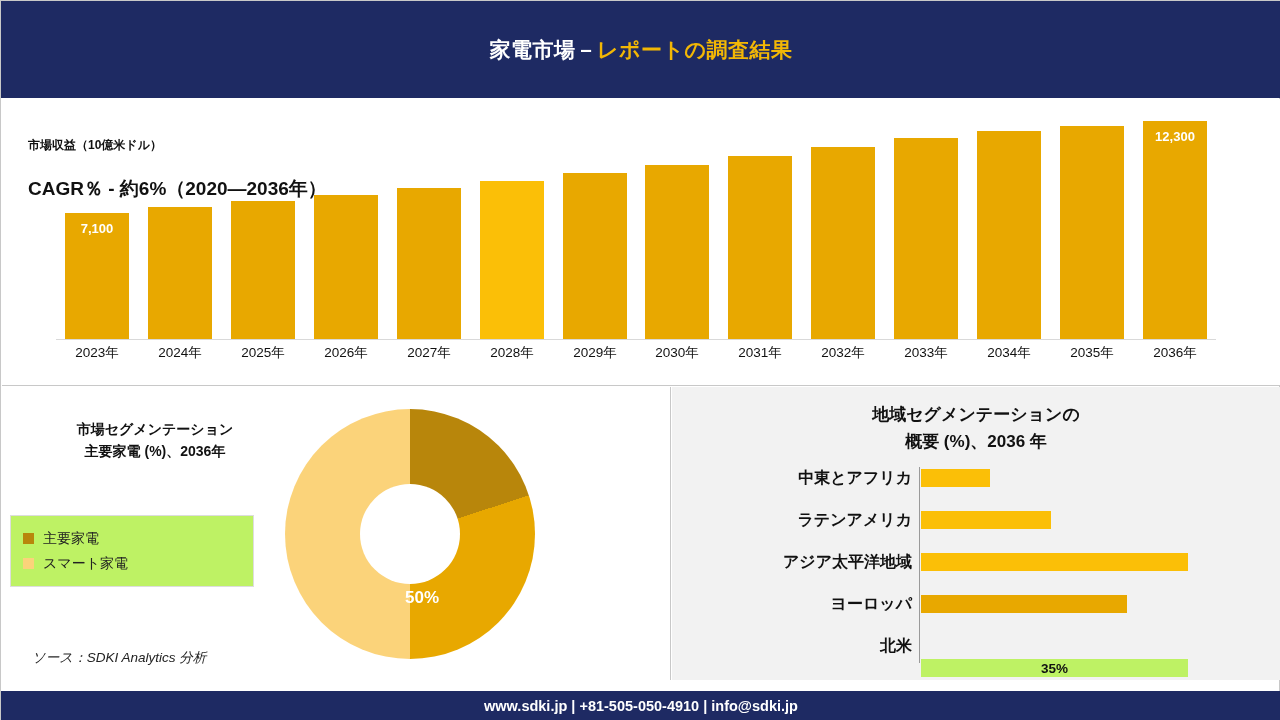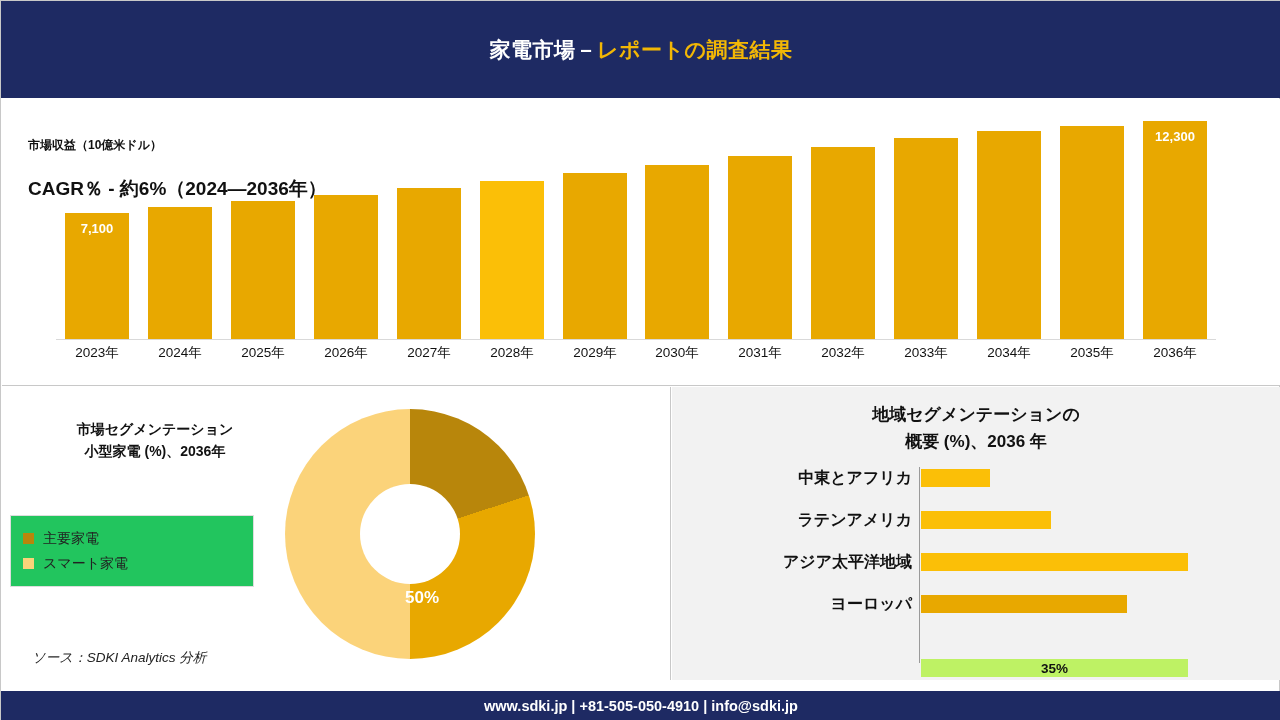--- a/index.html
+++ b/index.html
@@ -67,21 +67,21 @@
   .bl{
     position:absolute;left:1px;top:386px;width:669px;height:293px;
     background:#ffffff;box-sizing:border-box;border-right:1px solid #c8c8c8;
   }
   .bl-title{
     position:absolute;left:18px;top:32px;width:270px;
     font-size:14px;font-weight:bold;color:#111;line-height:1.55;text-align:center;
   }
   .legend{
     position:absolute;left:8px;top:128px;width:220px;
-    border:1px solid #dddddd;background:#22c55e;
+    border:1px solid #dddddd;background:#bef264;
     padding:10px 10px 10px 12px;
   }
   .legend-row{display:flex;align-items:center;height:25px;}
   .swatch{width:11px;height:11px;margin-right:9px;flex:none;}
   .legend-label{font-size:14px;color:#222;}
   .source{
     position:absolute;left:30px;top:262px;font-size:13.5px;font-style:italic;color:#222;
   }
   .donut-wrap{
     position:absolute;left:283px;top:22px;width:250px;height:250px;
@@ -140,21 +140,21 @@
 <div class="page">
 
   <div class="header">
     <div class="header-title">
       <span>家電市場－</span><span class="accent">レポートの調査結果</span>
     </div>
   </div>
 
   <div class="topsection">
     <div class="tl1">市場収益（10億米ドル）</div>
-    <div class="tl2">CAGR％ - 約6%（2024―2036年）</div>
+    <div class="tl2">CAGR％ - 約6%（2020―2036年）</div>
     <div class="barplot" id="barplot">
         <div class="bar-col" style="left: 9px;">
           <div class="bar" style="height: 126px;">
             <div class="bar-val">7,100</div>
           </div>
         </div>
         <div class="bar-col" style="left: 92px;">
           <div class="bar" style="height: 132px;"></div>
         </div>
         <div class="bar-col" style="left: 175px;">
@@ -211,21 +211,21 @@
         <div class="xlab" style="left: 838px;">2033年</div>
         <div class="xlab" style="left: 921px;">2034年</div>
         <div class="xlab" style="left: 1004px;">2035年</div>
         <div class="xlab" style="left: 1087px;">2036年</div>
       </div>
   </div>
 
   <div class="bl">
     <div class="bl-title">
       <div>市場セグメンテーション</div>
-      <div>小型家電 (%)、2036年</div>
+      <div>主要家電 (%)、2036年</div>
     </div>
     <div class="legend" id="legend">
         <div class="legend-row">
           <span class="swatch" style="background: rgb(184, 134, 11);"></span>
           <span class="legend-label">主要家電</span>
         </div>
         <div class="legend-row">
           <span class="swatch" style="background: rgb(251, 211, 122);"></span>
           <span class="legend-label">スマート家電</span>
         </div>
@@ -257,20 +257,21 @@
         </div>
         <div class="hrow" style="top: 84px;">
           <div class="hlabel">アジア太平洋地域</div>
           <div class="hbar" style="width: 267px; background: rgb(251, 191, 7);"></div>
         </div>
         <div class="hrow" style="top: 126px;">
           <div class="hlabel">ヨーロッパ</div>
           <div class="hbar" style="width: 206px; background: rgb(232, 168, 0);"></div>
         </div>
         <div class="hrow" style="top: 168px;">
+          <div class="hlabel">北米</div>
           <div class="hbar" style="width: 267px; background: #bef264; margin-top: 22px;">
             <div class="hbar-val">35%</div>
           </div>
         </div>
       </div>
   </div>
 
   <div class="footer">
     <div class="footer-text">www.sdki.jp | +81-505-050-4910 | info@sdki.jp</div>
   </div>

